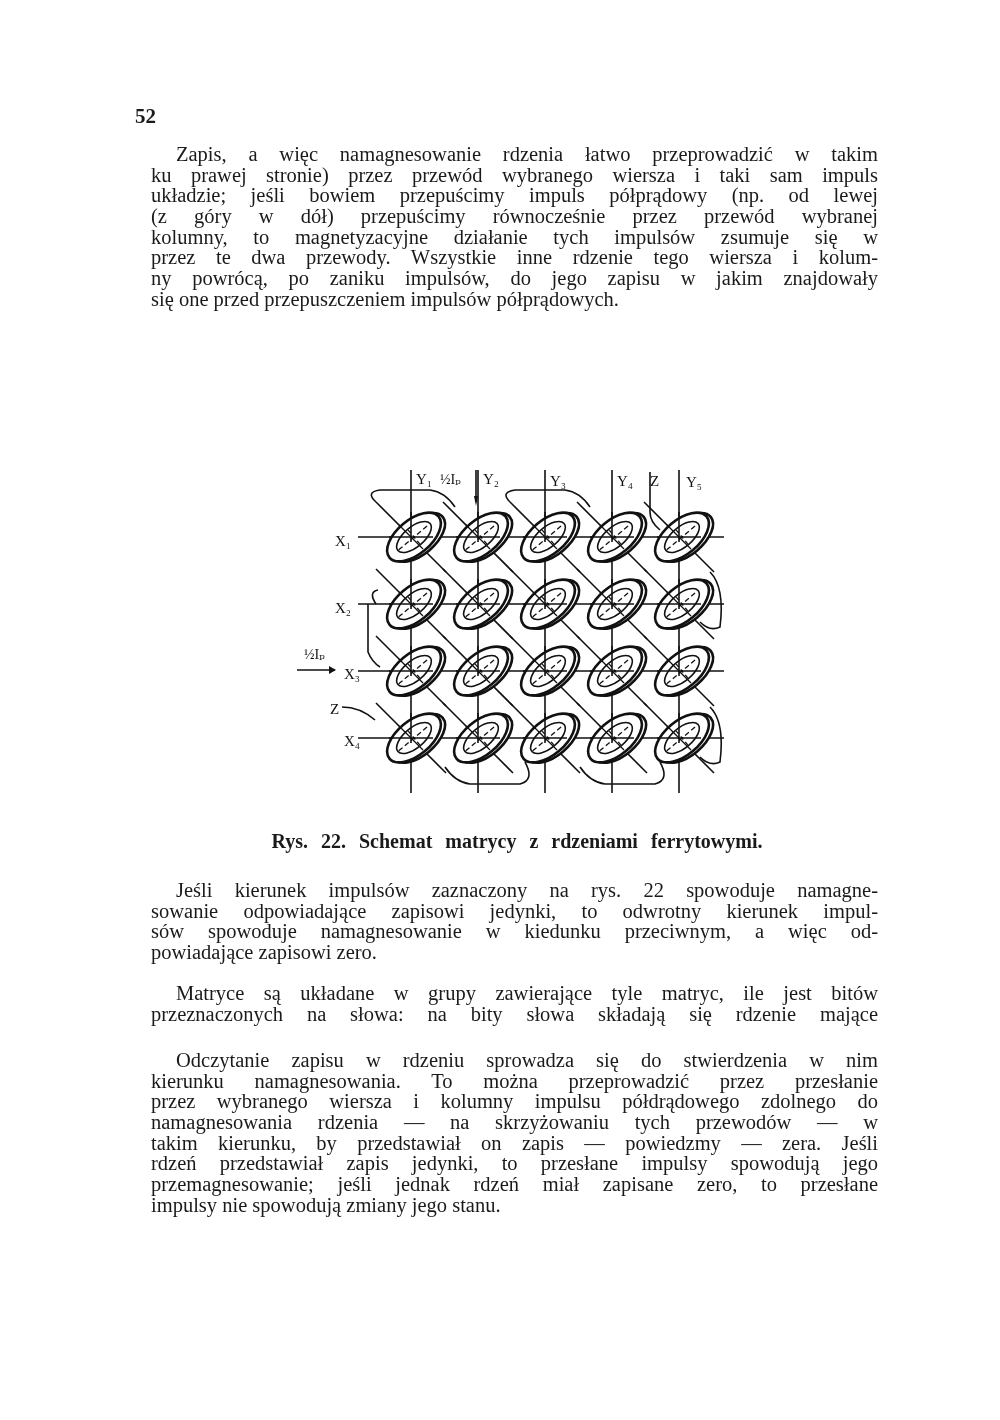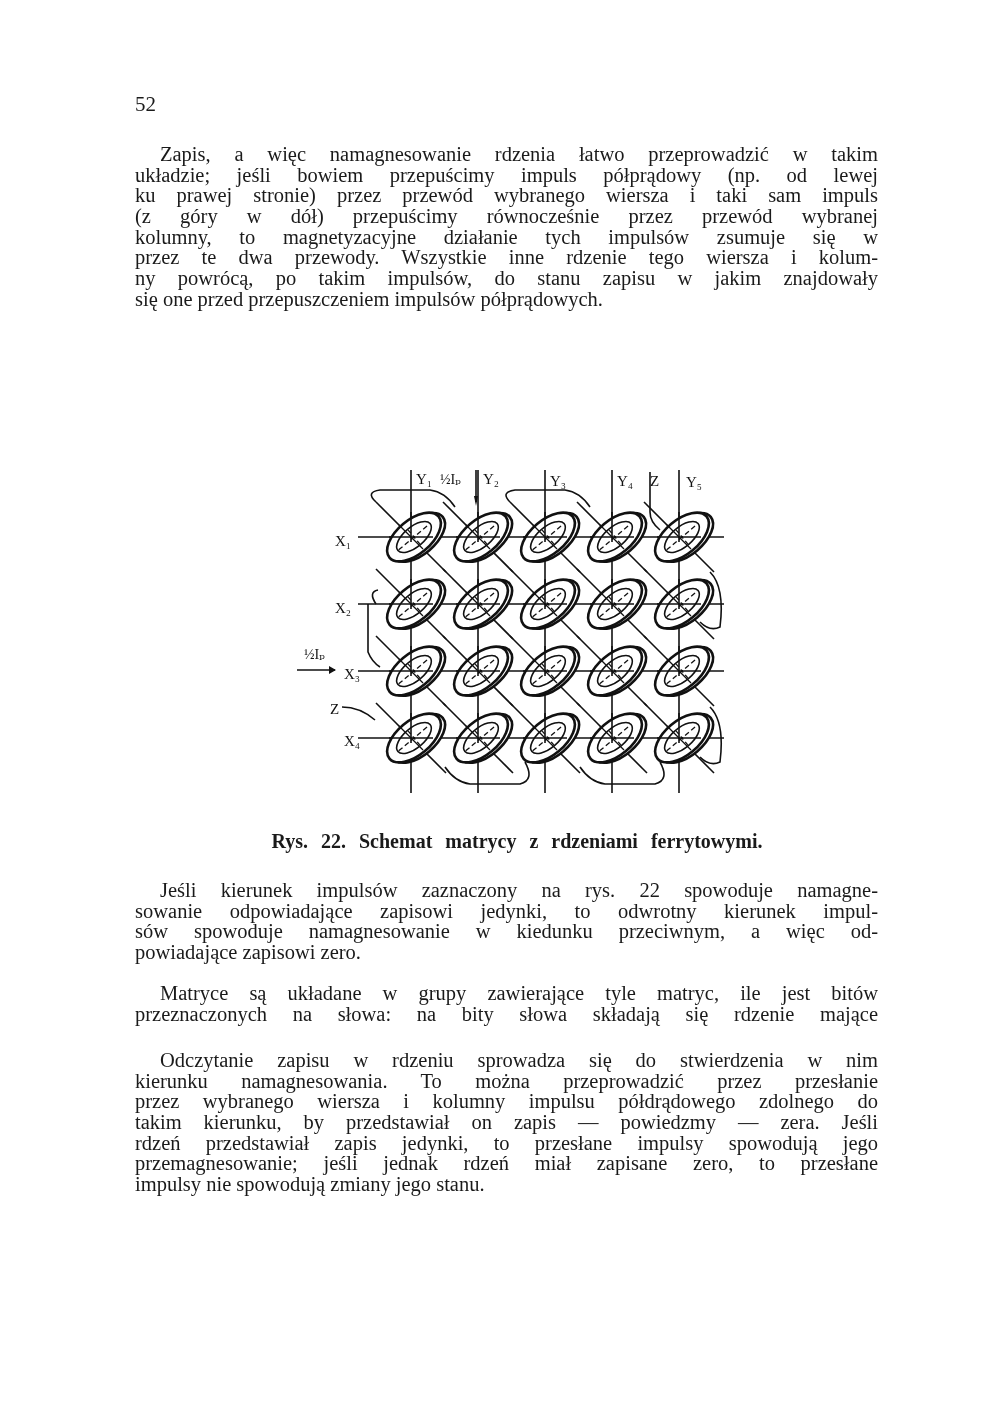--- a/index.html
+++ b/index.html
@@ -1,45 +1,45 @@
 <!DOCTYPE html>
 <html><head>
   <meta charset="utf-8">
   <style>
     html, body { margin: 0; padding: 0; background: #ffffff; }
     body { width: 1000px; height: 1420px; position: relative; overflow: hidden;
            font-family: "Liberation Serif", "DejaVu Serif", serif; color: #1a1a1a; }
-    .page-number { position: absolute; left: 135px; top: 92px; font-size: 21px; }
+    .page-number { position: absolute; left: 135px; top: 104px; font-size: 21px; font-weight: bold; }
     .para { position: absolute; left: 135px; width: 743px; font-size: 20.5px; line-height: 20.7px;
             text-align: justify; }
-    .para .line { display: block; text-align: justify; text-align-last: justify; white-space: nowrap; height: 20.7px; }
+    .para .line { display: block; text-align: justify; text-align-last: justify; white-space: nowrap; height: 20.7px; margin-left: 16px; }
     .para .line.last { text-align-last: left; }
     .p1 { top: 144px; }
     .p2 { top: 880px; }
     .p3 { top: 983px; }
     .p4 { top: 1050px; }
     .indent { padding-left: 25px; }
     .figure { position: absolute; left: 280px; top: 462px; width: 470px; height: 340px; }
     .caption { position: absolute; left: 17px; width: 1000px; top: 830px; text-align: center;
                font-weight: bold; font-size: 20px; word-spacing: 8px; }
     svg text { font-family: "Liberation Serif", "DejaVu Serif", serif; fill: #111; }
   </style>
 </head>
 <body>
 
 <div class="page-number">52</div>
 
 <div class="para p1">
   <span class="line indent">Zapis, a więc namagnesowanie rdzenia łatwo przeprowadzić w takim</span>
+  <span class="line">ku prawej stronie) przez przewód wybranego wiersza i taki sam impuls</span>
   <span class="line">układzie; jeśli bowiem przepuścimy impuls półprądowy (np. od lewej</span>
-  <span class="line">ku prawej stronie) przez przewód wybranego wiersza i taki sam impuls</span>
   <span class="line">(z góry w dół) przepuścimy równocześnie przez przewód wybranej</span>
   <span class="line">kolumny, to magnetyzacyjne działanie tych impulsów zsumuje się w</span>
   <span class="line">przez te dwa przewody. Wszystkie inne rdzenie tego wiersza i kolum-</span>
-  <span class="line">ny powrócą, po takim impulsów, do stanu zapisu w jakim znajdowały</span>
+  <span class="line">ny powrócą, po zaniku impulsów, do jego zapisu w jakim znajdowały</span>
   <span class="line last">się one przed przepuszczeniem impulsów półprądowych.</span>
 </div>
 
 <div class="figure">
   <svg id="matrix-svg" width="470" height="340" viewBox="0 0 470 340" xmlns="http://www.w3.org/2000/svg">
     <g id="wires" stroke="#111" stroke-width="1.6" fill="none">
         <line x1="131" y1="8" x2="131" y2="331"></line>
         <line x1="198" y1="8" x2="198" y2="331"></line>
         <line x1="265" y1="8" x2="265" y2="331"></line>
         <line x1="332" y1="8" x2="332" y2="331"></line>
@@ -314,17 +314,18 @@
 
 <div class="para p3">
   <span class="line indent">Matryce są układane w grupy zawierające tyle matryc, ile jest bitów</span>
   <span class="line">przeznaczonych na słowa: na bity słowa składają się rdzenie mające</span>
 </div>
 
 <div class="para p4">
   <span class="line indent">Odczytanie zapisu w rdzeniu sprowadza się do stwierdzenia w nim</span>
   <span class="line">kierunku namagnesowania. To można przeprowadzić przez przesłanie</span>
   <span class="line">przez wybranego wiersza i kolumny impulsu półdrądowego zdolnego do</span>
+  <span class="line">namagnesowania rdzenia — na skrzyżowaniu tych przewodów — w</span>
   <span class="line">takim kierunku, by przedstawiał on zapis — powiedzmy — zera. Jeśli</span>
   <span class="line">rdzeń przedstawiał zapis jedynki, to przesłane impulsy spowodują jego</span>
   <span class="line">przemagnesowanie; jeśli jednak rdzeń miał zapisane zero, to przesłane</span>
   <span class="line last">impulsy nie spowodują zmiany jego stanu.</span>
 </div>
 
 </body></html>

